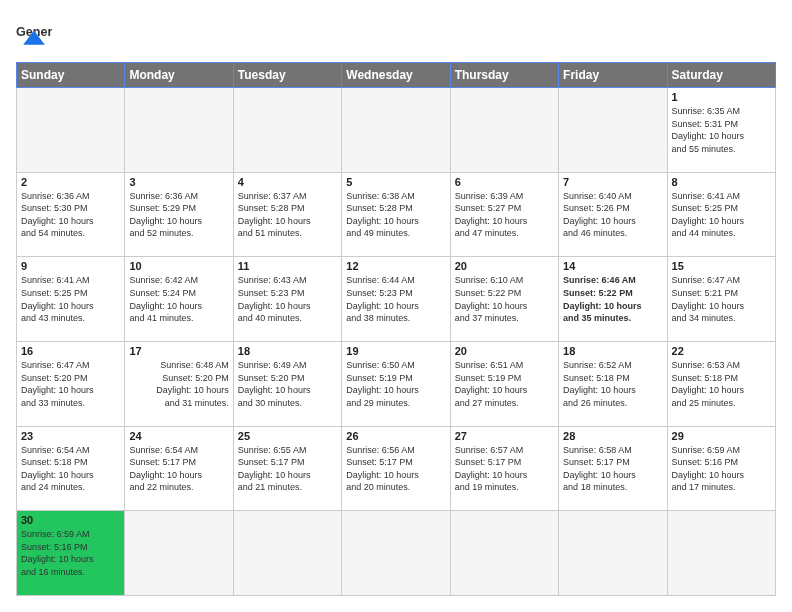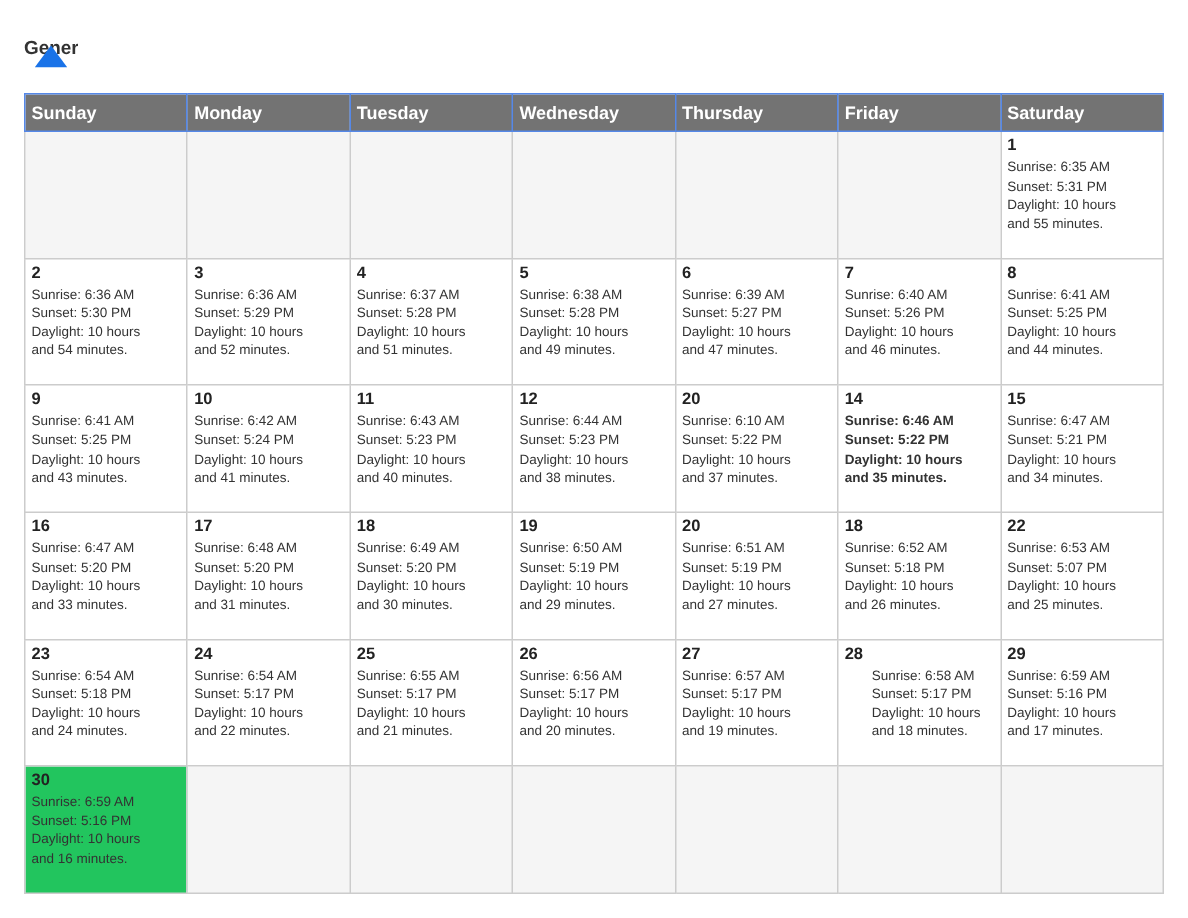--- a/index.html
+++ b/index.html
@@ -249,21 +249,21 @@
         <tr>
           <td>
             <span class="day-num">16</span>
             <div class="day-info" style="white-space: pre-line;">Sunrise: 6:47 AM
 Sunset: 5:20 PM
 Daylight: 10 hours
 and 33 minutes.</div>
           </td>
           <td>
             <span class="day-num">17</span>
-            <div class="day-info" style="white-space: pre-line;">Sunrise: 6:48 AM
+            <div class="day-info" style="white-space: pre-line; text-align: right;">Sunrise: 6:48 AM
 Sunset: 5:20 PM
 Daylight: 10 hours
 and 31 minutes.</div>
           </td>
           <td>
             <span class="day-num">18</span>
             <div class="day-info" style="white-space: pre-line;">Sunrise: 6:49 AM
 Sunset: 5:20 PM
 Daylight: 10 hours
 and 30 minutes.</div>
@@ -285,21 +285,21 @@
           <td>
             <span class="day-num">18</span>
             <div class="day-info" style="white-space: pre-line;">Sunrise: 6:52 AM
 Sunset: 5:18 PM
 Daylight: 10 hours
 and 26 minutes.</div>
           </td>
           <td>
             <span class="day-num">22</span>
             <div class="day-info" style="white-space: pre-line;">Sunrise: 6:53 AM
-Sunset: 5:07 PM
+Sunset: 5:18 PM
 Daylight: 10 hours
 and 25 minutes.</div>
           </td>
         </tr>
         <tr>
           <td>
             <span class="day-num">23</span>
             <div class="day-info" style="white-space: pre-line;">Sunrise: 6:54 AM
 Sunset: 5:18 PM
 Daylight: 10 hours
@@ -328,21 +328,21 @@
           </td>
           <td>
             <span class="day-num">27</span>
             <div class="day-info" style="white-space: pre-line;">Sunrise: 6:57 AM
 Sunset: 5:17 PM
 Daylight: 10 hours
 and 19 minutes.</div>
           </td>
           <td>
             <span class="day-num">28</span>
-            <div class="day-info" style="white-space: pre-line; margin-left: 18px;">Sunrise: 6:58 AM
+            <div class="day-info" style="white-space: pre-line;">Sunrise: 6:58 AM
 Sunset: 5:17 PM
 Daylight: 10 hours
 and 18 minutes.</div>
           </td>
           <td>
             <span class="day-num">29</span>
             <div class="day-info" style="white-space: pre-line;">Sunrise: 6:59 AM
 Sunset: 5:16 PM
 Daylight: 10 hours
 and 17 minutes.</div>

